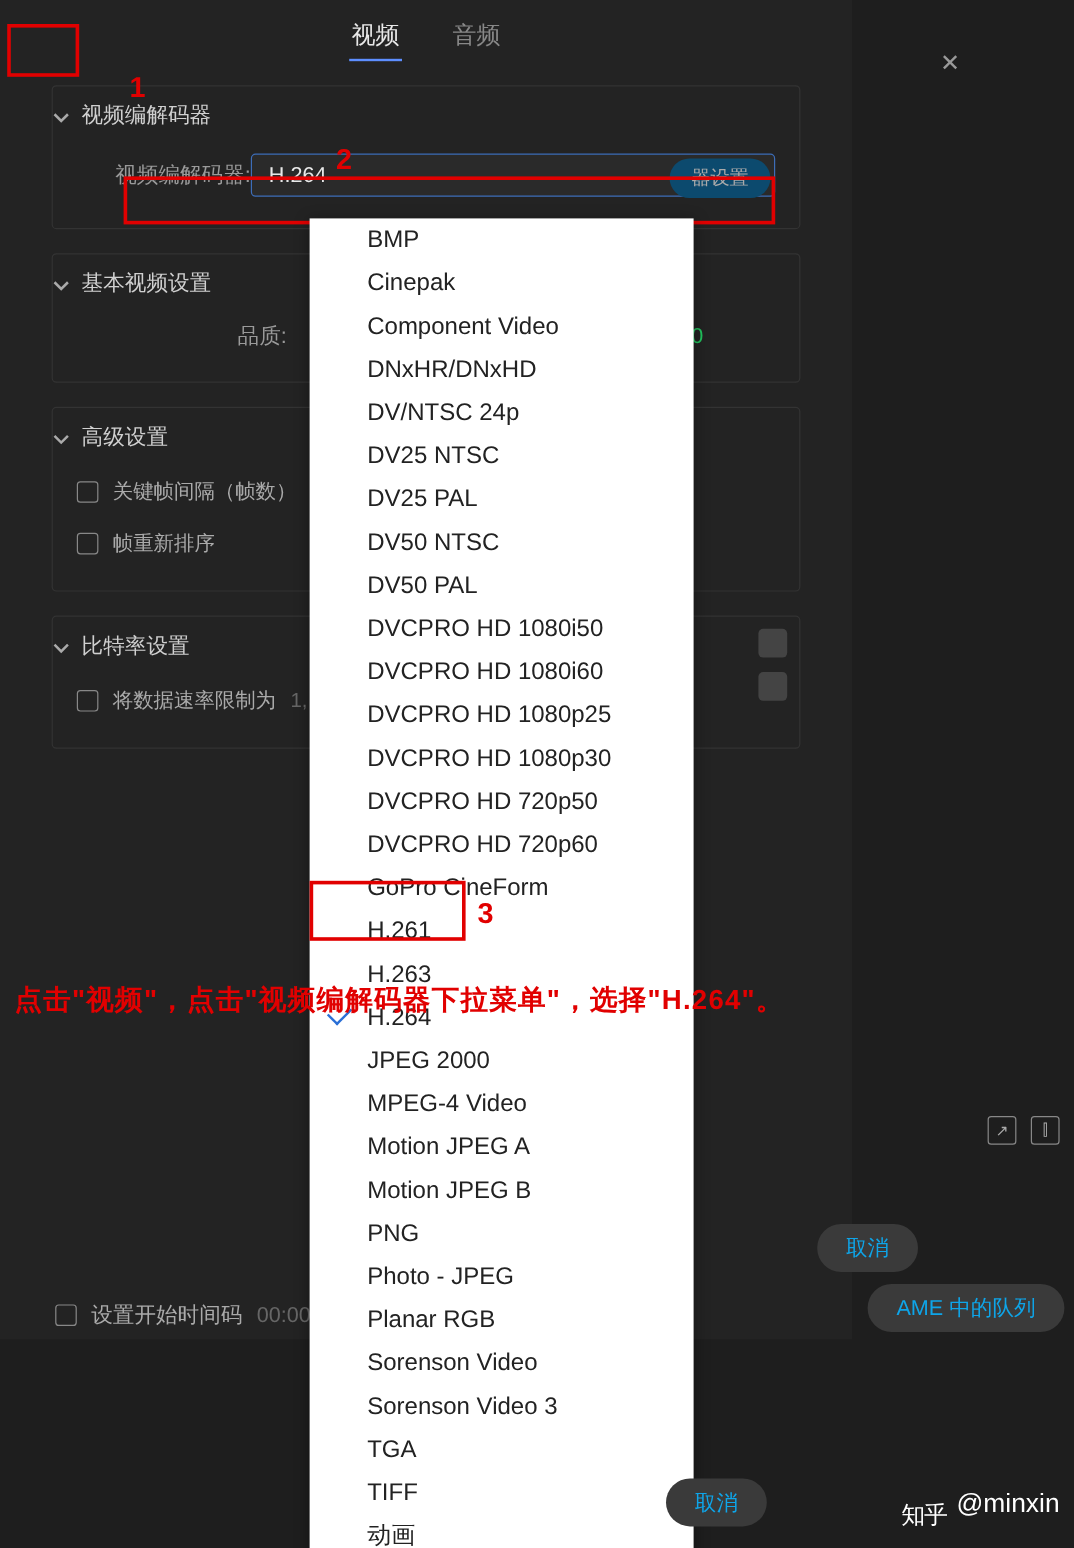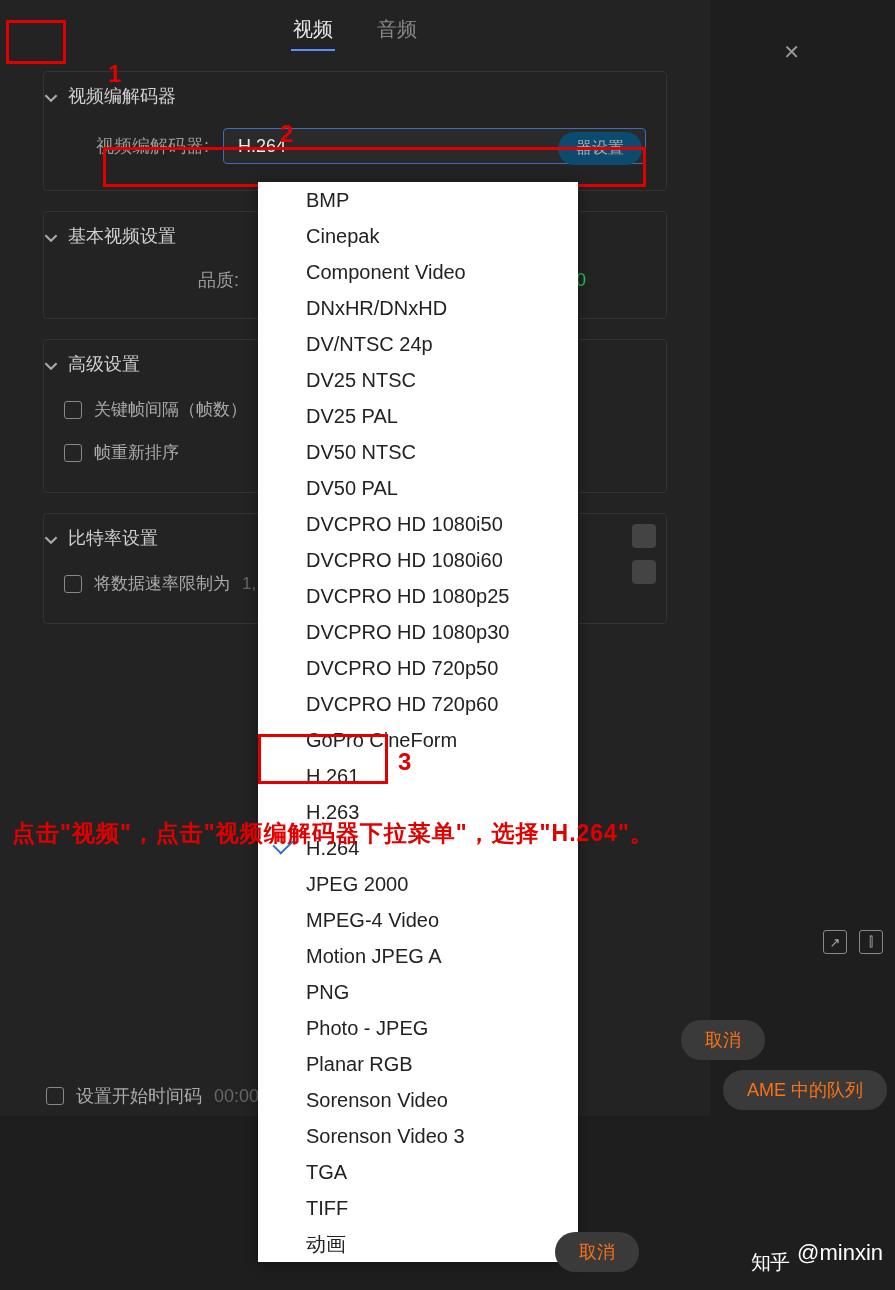--- a/index.html
+++ b/index.html
@@ -53,21 +53,20 @@
   margin-left: -20px;
 }
 .chev {
   width: 14px; height: 14px;
   display: inline-block;
 }
 .chev svg { width: 100%; height: 100%; }
 .row {
   display: flex;
   align-items: center;
-  gap: 14px;
   padding: 8px 0;
 }
 .label {
   color: #9a9a9a;
   font-size: 18px;
   text-align: right;
   width: 145px;
 }
 .dropdown {
   flex: 1;
@@ -194,21 +193,21 @@
   bottom: -12px;
   display: flex;
   align-items: center;
   gap: 12px;
   color: #aaa;
   font-size: 18px;
 }
 .tc-dim { color: #666; }
 .pill {
   background: #3a3a3a;
-  color: #f97316;
+  color: #0ea5e9;
   border-radius: 20px;
   padding: 8px 24px;
   font-size: 18px;
   text-align: right;
 }
 .watermark {
   position: absolute;
   right: 12px;
   bottom: 14px;
   color: #fff;
@@ -364,20 +363,21 @@
     <div class="dd-item">DVCPRO HD 1080p30</div>
     <div class="dd-item">DVCPRO HD 720p50</div>
     <div class="dd-item">DVCPRO HD 720p60</div>
     <div class="dd-item">GoPro CineForm</div>
     <div class="dd-item">H.261</div>
     <div class="dd-item">H.263</div>
     <div class="dd-item selected">H.264</div>
     <div class="dd-item">JPEG 2000</div>
     <div class="dd-item">MPEG-4 Video</div>
     <div class="dd-item">Motion JPEG A</div>
+    <div class="dd-item">Motion JPEG B</div>
     <div class="dd-item">PNG</div>
     <div class="dd-item">Photo - JPEG</div>
     <div class="dd-item">Planar RGB</div>
     <div class="dd-item">Sorenson Video</div>
     <div class="dd-item">Sorenson Video 3</div>
     <div class="dd-item">TGA</div>
     <div class="dd-item">TIFF</div>
     <div class="dd-item">动画</div>
   </div>
 

